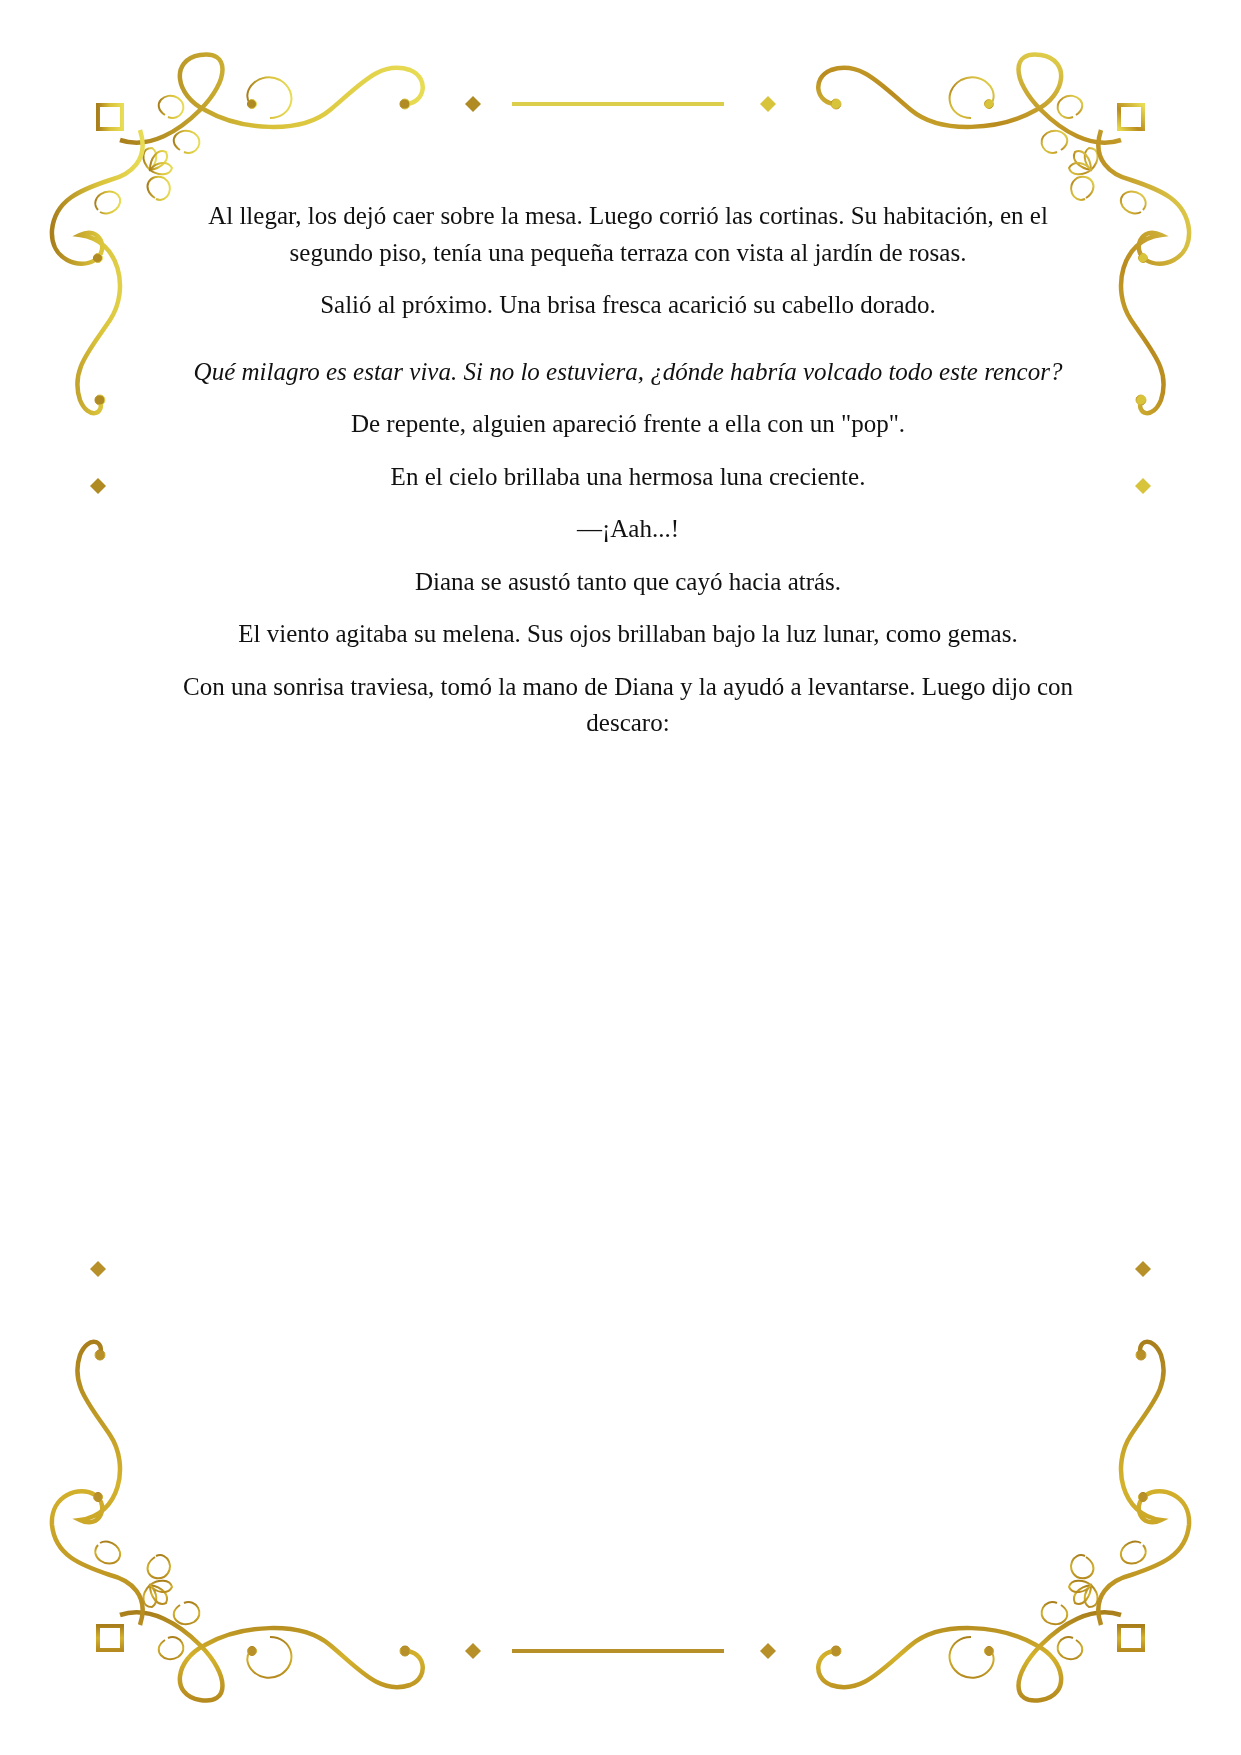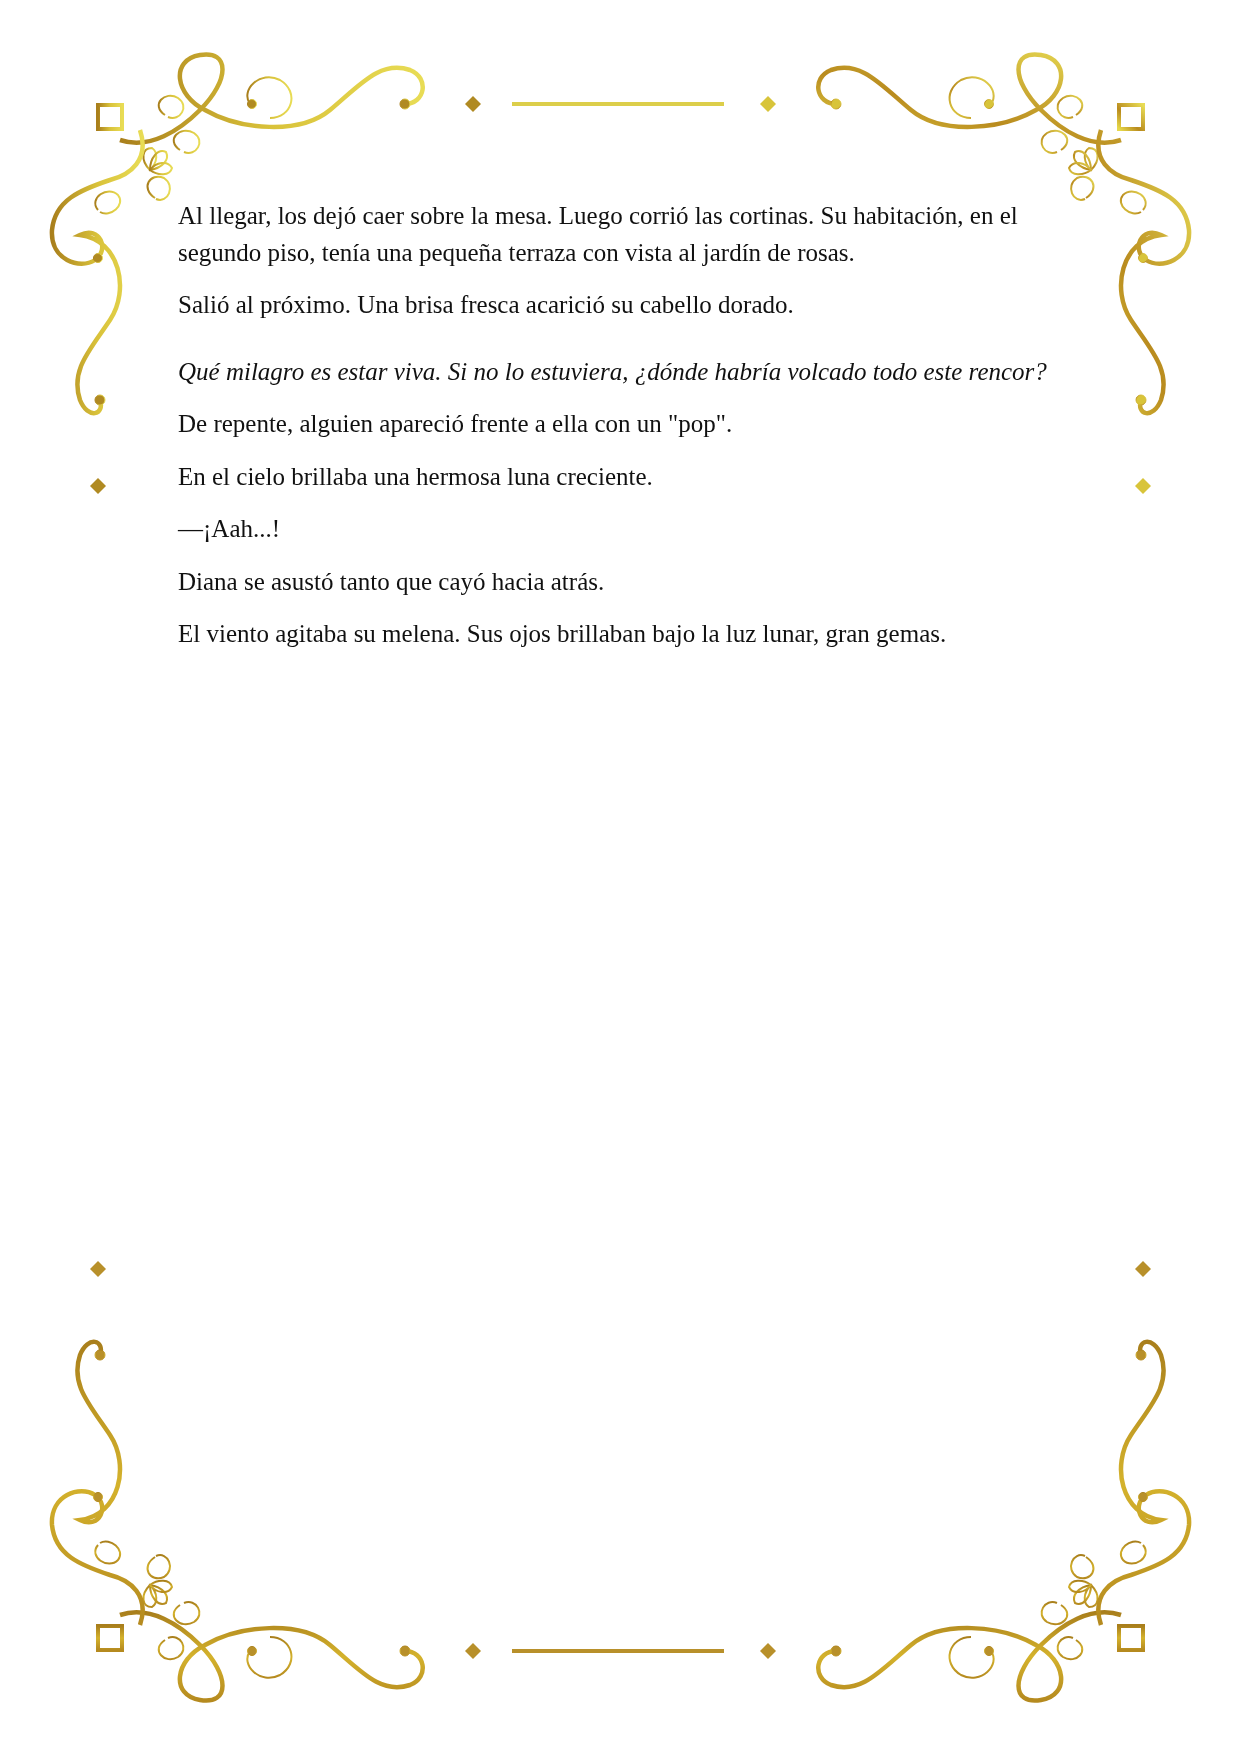--- a/index.html
+++ b/index.html
@@ -7,20 +7,21 @@
     .frame { position: absolute; inset: 0; width: 1241px; height: 1755px; pointer-events: none; }
     .page-text {
       position: absolute;
       left: 178px;
       top: 198px;
       width: 900px;
       font-family: "Liberation Serif", "DejaVu Serif", serif;
       font-size: 25px;
       line-height: 36.5px;
       color: #111111;
+      text-align: center;
     }
     .page-text p { margin: 0 0 16px 0; }
     .page-text p.italic { font-style: italic; margin-top: 30px; }
   </style>
 </head>
 <body>
 
 <svg class="frame" viewBox="0 0 1241 1755" xmlns="http://www.w3.org/2000/svg">
   <defs>
     <linearGradient id="gTop" x1="0" y1="0" x2="1" y2="0">
@@ -99,14 +100,15 @@
 </svg>
 
 <div class="page-text">
   <p>Al llegar, los dejó caer sobre la mesa. Luego corrió las cortinas. Su habitación, en el segundo piso, tenía una pequeña terraza con vista al jardín de rosas.</p>
   <p>Salió al próximo. Una brisa fresca acarició su cabello dorado.</p>
   <p class="italic">Qué milagro es estar viva. Si no lo estuviera, ¿dónde habría volcado todo este rencor?</p>
   <p>De repente, alguien apareció frente a ella con un "pop".</p>
   <p>En el cielo brillaba una hermosa luna creciente.</p>
   <p>—¡Aah...!</p>
   <p>Diana se asustó tanto que cayó hacia atrás.</p>
-  <p>El viento agitaba su melena. Sus ojos brillaban bajo la luz lunar, gran gemas.</p>
+  <p>El viento agitaba su melena. Sus ojos brillaban bajo la luz lunar, como gemas.</p>
+  <p>Con una sonrisa traviesa, tomó la mano de Diana y la ayudó a levantarse. Luego dijo con descaro:</p>
 </div>
 
 </body></html>

